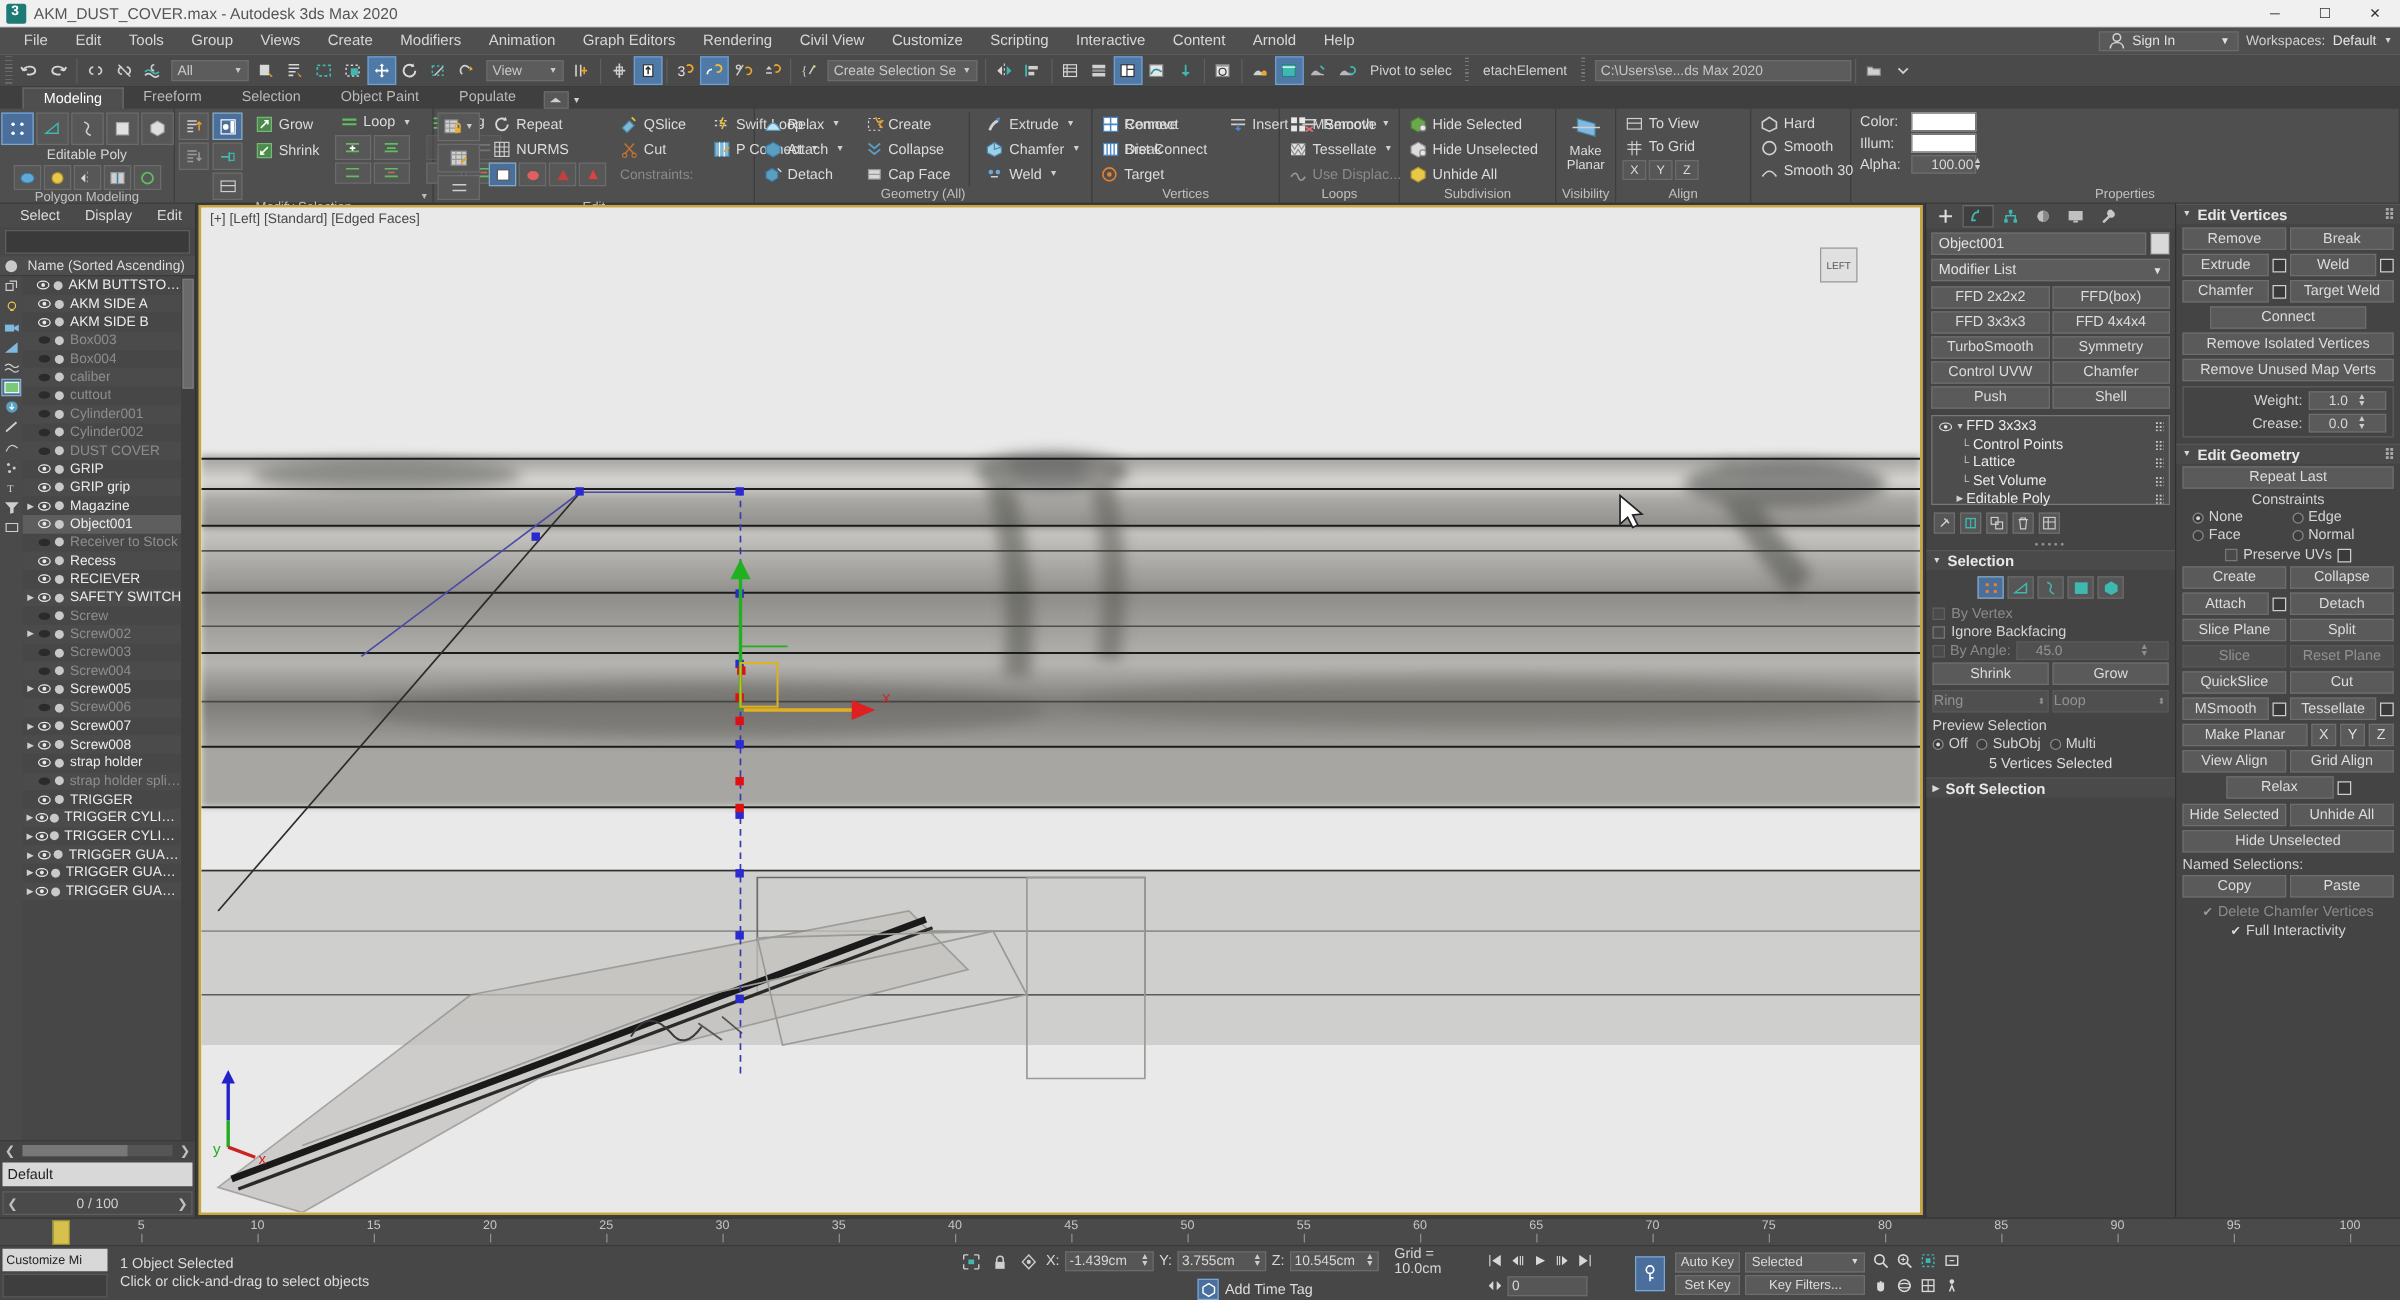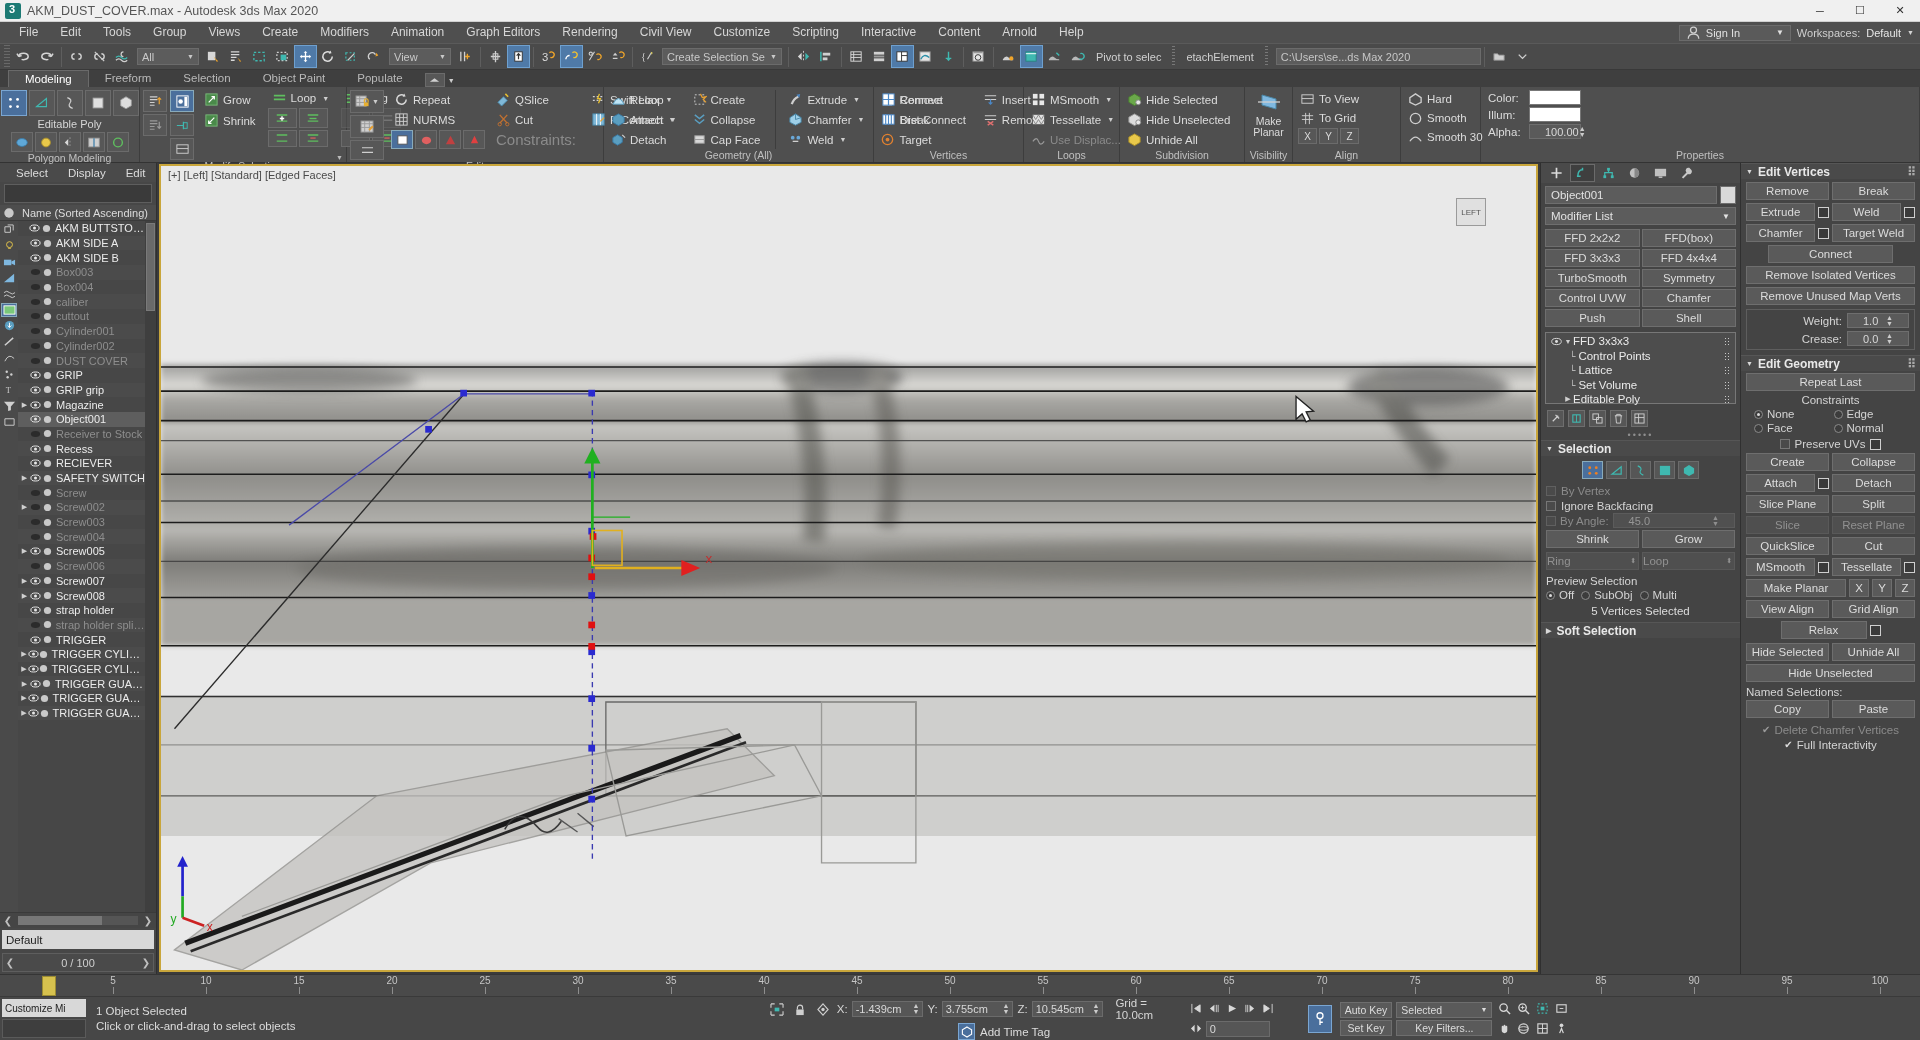--- a/index.html
+++ b/index.html
@@ -42,21 +42,21 @@
   .tbdrop { height:17px; min-width:62px; background:#5c5c5c; border:1px solid #6b6b6b; color:#c9c9c9;
             font-size:11px; display:flex;align-items:center;padding:0 4px; margin:0 3px;}
   .tbdrop .dd { margin-left:auto; font-size:7px;}
   .tbtext { font-size:11px;color:#d0d0d0; padding:0 7px; white-space:nowrap;}
   .vgrip{width:3px;height:21px;background:repeating-linear-gradient(to bottom,#787878 0 1px,transparent 1px 3px);margin:0 4px;}
   .pathbox{height:17px;min-width:205px;background:#5c5c5c;border:1px solid #6b6b6b;color:#c6c6c6;font-size:11px;
            display:flex;align-items:center;padding:0 4px;margin-left:4px;}
 
   
   .ribbon { background:#474747; flex:none; border-bottom:1px solid #333; }
-  .ribtabs { height:17px; display:flex; align-items:flex-end; padding-left:8px; background:#3f3f3f;}
+  .ribtabs { height:17px; display:flex; align-items:flex-end; padding-left:18px; background:#3f3f3f;}
   .ribtab { padding:0 16px; height:17px; line-height:17px; font-size:11.5px; color:#b9b9b9;}
   .ribtab.active { background:#4f4f4f; color:#ffffff; border-top:1px solid #6a6a6a; border-left:1px solid #6a6a6a; border-right:1px solid #6a6a6a;}
   .ribtabs .rt-extra{margin-left:6px;display:flex;align-items:center;gap:3px;}
   .ribbody { height:75px; display:flex; background:#4f4f4f; align-items:stretch;}
   .ribpanel { display:flex; flex-direction:column; border-right:1px solid #3d3d3d; padding:2px 3px 0 3px; position:relative;}
   .ribpanel .pcontent { flex:1; display:flex; align-items:flex-start; gap:3px; padding-top:1px;}
   .ribpanel .ptitle { height:13px; line-height:13px; font-size:10.5px; color:#c0c0c0; text-align:center; white-space:nowrap;}
   .bigbtn { width:26px;height:26px;border:1px solid #6b6b6b; background:#575757; display:flex;align-items:center;justify-content:center;}
   .bigbtn.sel { background:#4a6f9c; border-color:#7aa6d2;}
   .smrow { display:flex; flex-direction:column; gap:2px;}
@@ -767,21 +767,21 @@
               <span>QSlice</span>
             </div>
             <div class="ritem">
               <svg class="ricon" viewBox="0 0 16 16">
                   <path d="M4 3 L12 12 M12 3 L4 12" stroke="#c07030" stroke-width="1.4"></path>
                   <circle cx="4" cy="13" r="1.8" fill="none" stroke="#c07030"></circle>
                   <circle cx="12" cy="13" r="1.8" fill="none" stroke="#c07030"></circle>
                 </svg>
               <span>Cut</span>
             </div>
-            <div class="ritem dim" style="font-size:15px;justify-content:center;gap:2px">
+            <div class="ritem dim" style="font-size:11px;justify-content:center;gap:2px">
               <span>Constraints:</span>
             </div>
           </div>
           <div style="display:flex;flex-direction:column;gap:1px;margin-left:4px">
             <div class="ritem">
               <svg class="ricon" viewBox="0 0 16 16">
                   <path d="M2 5h12M2 9h12" stroke="#d0d0d0" stroke-width="1.3" stroke-dasharray="2 2"></path>
                   <path d="M9 2 l-2 5 h3 l-2 5" stroke="#e8c030" fill="none" stroke-width="1.4"></path>
                 </svg>
               <span>Swift Loop</span>
@@ -913,21 +913,21 @@
               <span>Connect</span>
             </div>
             <div class="ritem">
               <svg class="ricon" viewBox="0 0 16 16">
                   <rect x="2" y="3" width="12" height="10" fill="#fff" stroke="#4a88c8"></rect>
                   <path d="M5 3v10M8 3v10M11 3v10" stroke="#4a88c8" stroke-width="1.2"></path>
                 </svg>
               <span>Dist Connect</span>
             </div>
           </div>
-          <div style="display:flex;flex-direction:column;gap:1px;margin-left:6px">
+          <div style="display:flex;flex-direction:row;gap:1px;margin-left:6px">
             <div class="ritem">
               <svg class="ricon" viewBox="0 0 16 16">
                   <path d="M2 4h12M2 8h12" stroke="#cfcfcf" stroke-width="1.3"></path>
                   <path d="M8 8v5M6 11l2 2l2-2" stroke="#4a88c8" fill="none" stroke-width="1.3"></path>
                 </svg>
               <span>Insert</span>
             </div>
             <div class="ritem">
               <svg class="ricon" viewBox="0 0 16 16">
                   <path d="M2 4h12M2 8h12" stroke="#cfcfcf" stroke-width="1.3"></path>

